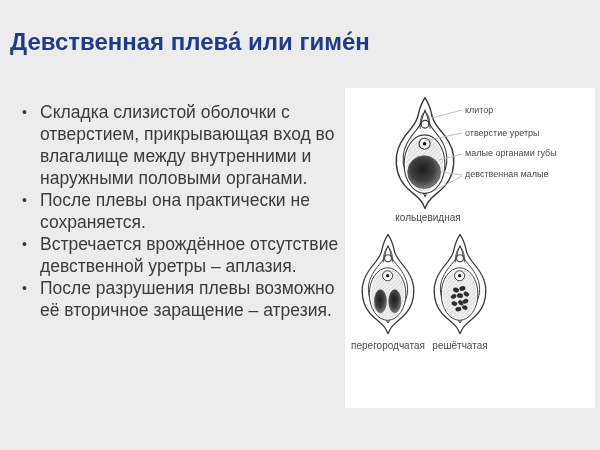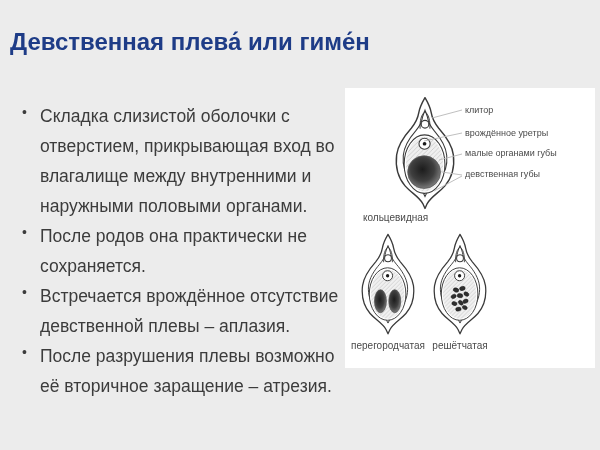--- a/index.html
+++ b/index.html
@@ -13,33 +13,33 @@
   }
   ul.bullets{
     position:absolute;left:22px;top:101px;width:318px;
     list-style:none;margin:0;padding:0;
   }
   ul.bullets li{display:flex;align-items:flex-start;}
   ul.bullets .dot{
     width:18px;flex:0 0 18px;color:#3c3c3c;font-size:14px;line-height:22px;
   }
   ul.bullets .btext{
-    flex:1;color:#3c3c3c;font-size:17.5px;line-height:30px;
+    flex:1;color:#3c3c3c;font-size:17.5px;line-height:22px;
   }
   .panel{
-    position:absolute;left:345px;top:88px;width:250px;height:280px;
+    position:absolute;left:345px;top:88px;width:250px;height:320px;
     background:#ffffff;
   }
   .fig-top{position:absolute;left:40px;top:7px;}
   .callouts{position:absolute;left:0;top:0;}
   .dlabel{
     position:absolute;left:120px;font-size:9px;color:#4a4a4a;white-space:nowrap;
   }
   .cap-top{
-    position:absolute;left:18px;top:124px;width:130px;
+    position:absolute;left:18px;top:124px;width:130px;text-align:center;
     font-size:10px;color:#4a4a4a;
   }
   .figcol{position:absolute;top:144px;width:80px;text-align:center;}
   .figcol svg{display:block;margin:0 auto;}
   .figcol .cap{
     margin-top:3px;font-size:10px;color:#4a4a4a;white-space:nowrap;
   }
   .defs-hidden{position:absolute;width:0;height:0;overflow:hidden;}
 </style>
 </head>
@@ -129,25 +129,25 @@
 
   <h1 class="title">Девственная плева́ или гиме́н</h1>
 
   <ul class="bullets">
     <li>
       <span class="dot">•</span>
       <span class="btext">Складка слизистой оболочки с отверстием, прикрывающая вход во влагалище между внутренними и наружными половыми органами.</span>
     </li>
     <li>
       <span class="dot">•</span>
-      <span class="btext">После родов она практически не сохраняется.</span>
+      <span class="btext">После плевы она практически не сохраняется.</span>
     </li>
     <li>
       <span class="dot">•</span>
-      <span class="btext">Встречается врождённое отсутствие девственной плевы – аплазия.</span>
+      <span class="btext">Встречается врождённое отсутствие девственной уретры – аплазия.</span>
     </li>
     <li>
       <span class="dot">•</span>
       <span class="btext">После разрушения плевы возможно её вторичное заращение – атрезия.</span>
     </li>
   </ul>
 
   <div class="panel">
 
     <svg class="fig-top" width="80" height="117" viewBox="0 0 90 132">
@@ -158,23 +158,23 @@
       <g stroke="#b8b8b8" stroke-width="0.9">
         <line x1="87" y1="30" x2="117" y2="22"></line>
         <line x1="79" y1="53" x2="117" y2="45"></line>
         <line x1="94" y1="72" x2="117" y2="66"></line>
         <line x1="97" y1="84" x2="117" y2="87"></line>
         <line x1="89" y1="103" x2="117" y2="88"></line>
       </g>
     </svg>
 
     <span class="dlabel" style="top:17px">клитор</span>
-    <span class="dlabel" style="top:40px">врождённое уретры</span>
+    <span class="dlabel" style="top:40px">отверстие уретры</span>
     <span class="dlabel" style="top:60px">малые органами губы</span>
-    <span class="dlabel" style="top:81px">девственная губы</span>
+    <span class="dlabel" style="top:81px">девственная малые</span>
 
     <div class="cap-top">кольцевидная</div>
 
     <div class="figcol" style="left:3px">
       <svg width="72" height="105" viewBox="0 0 90 132">
         <use href="#fig-septate"></use>
       </svg>
       <div class="cap">перегородчатая</div>
     </div>
 

